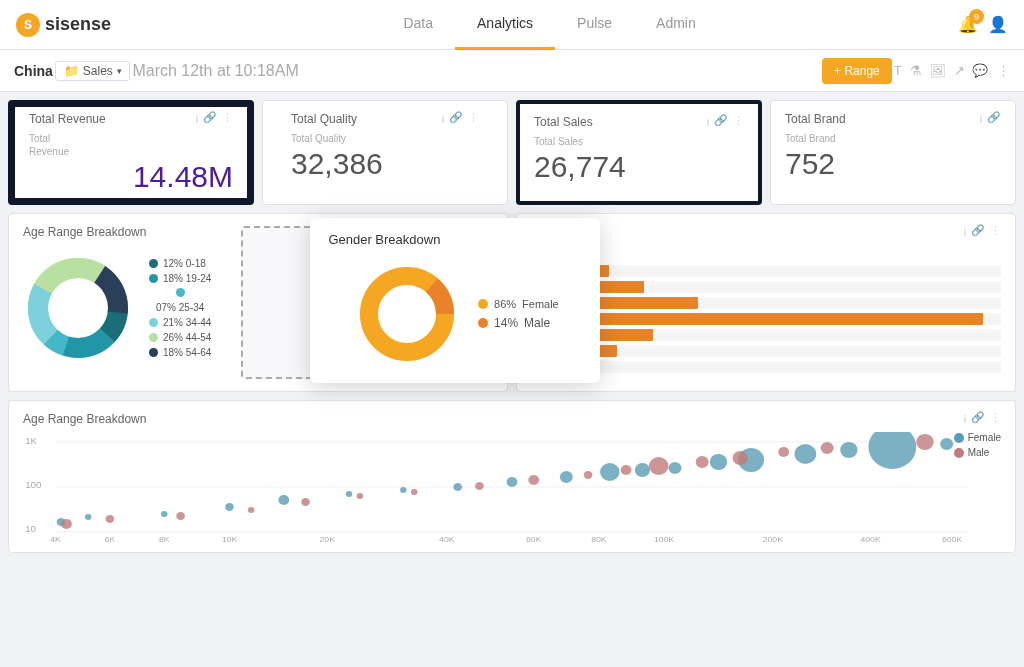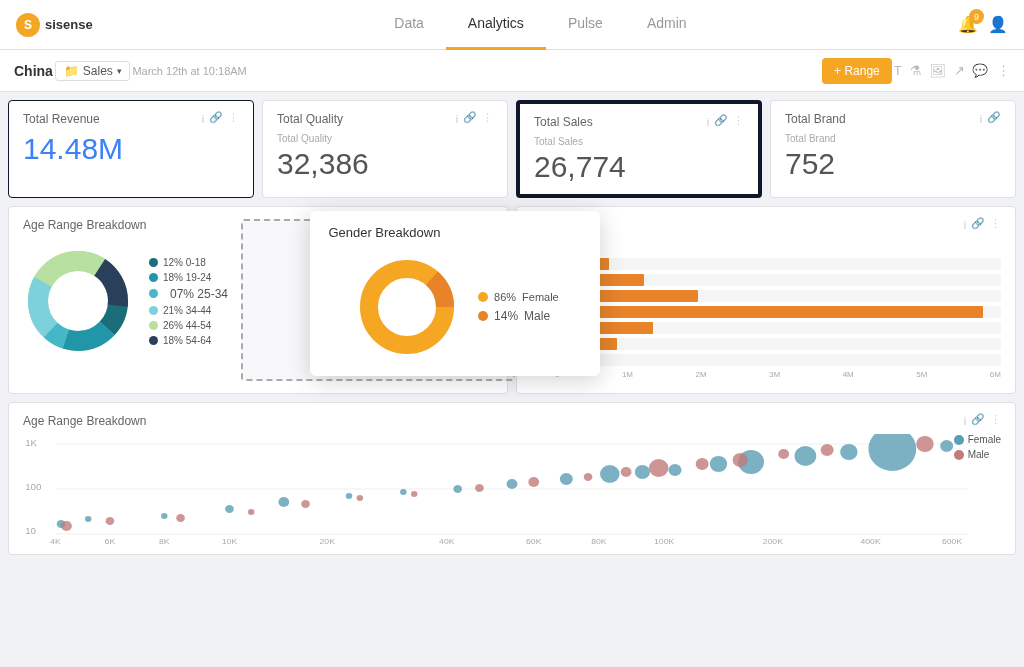--- a/index.html
+++ b/index.html
@@ -6,21 +6,21 @@
     body { font-family: -apple-system, BlinkMacSystemFont, 'Segoe UI', Arial, sans-serif; background: #f0f2f5; color: #333; font-size: 13px; }
   </style>
 </head>
 <body>
 
 <div style="background:#fff;border-bottom:1px solid #e0e0e0;display:flex;align-items:center;padding:0 16px;height:50px;">
   <div style="display:flex;align-items:center;gap:5px;margin-right:30px;cursor:pointer;">
     <div style="width:24px;height:24px;background:#f5a623;border-radius:50%;display:flex;align-items:center;justify-content:center;">
       <span style="color:#fff;font-weight:900;font-size:12px;">S</span>
     </div>
-    <span style="font-weight:700;font-size:13px;color:#333;">sisense</span>
+    <span style="font-weight:700;font-size:18px;color:#333;">sisense</span>
   </div>
 
   <div style="display:flex;flex:1;justify-content:center;gap:0;">
     <div style="padding:16px 22px;color:#999;cursor:pointer;font-size:14px;border-bottom:3px solid transparent;">Data</div>
     <div style="padding:16px 22px;color:#333;cursor:pointer;font-size:14px;border-bottom:3px solid #f5a623;font-weight:500;">Analytics</div>
     <div style="padding:16px 22px;color:#999;cursor:pointer;font-size:14px;border-bottom:3px solid transparent;">Pulse</div>
     <div style="padding:16px 22px;color:#999;cursor:pointer;font-size:14px;border-bottom:3px solid transparent;">Admin</div>
   </div>
 
   <div style="display:flex;align-items:center;gap:10px;">
@@ -32,51 +32,53 @@
   </div>
 </div>
 
 <div style="background:#fff;border-bottom:1px solid #e0e0e0;display:flex;align-items:center;padding:0 14px;height:42px;gap:2px;">
   <span style="font-weight:600;font-size:14px;color:#333;">China</span>
   <div style="display:flex;align-items:center;gap:4px;color:#555;font-size:12px;border:1px solid #ddd;padding:2px 8px;border-radius:3px;cursor:pointer;">
     <span>📁</span>
     <span>Sales</span>
     <span style="font-size:9px;">▾</span>
   </div>
-  <span style="color:#aaa;font-size:11px;flex:1;">March 12th at 10:18AM</span>
+  <span style="color:#aaa;font-size:16px;flex:1;">March 12th at 10:18AM</span>
 
   <button style="background:#f5a623;color:#fff;border:none;padding:6px 12px;border-radius:4px;font-size:12px;cursor:pointer;font-weight:500;">+ Range</button>
 
   <div style="display:flex;gap:8px;align-items:center;color:#bbb;font-size:13px;">
     <span style="cursor:pointer;">T</span>
     <span style="cursor:pointer;">⚗</span>
     <span style="cursor:pointer;">🖼</span>
     <span style="cursor:pointer;">↗</span>
     <span style="cursor:pointer;">💬</span>
     <span style="cursor:pointer;">⋮</span>
   </div>
 </div>
 
 <div style="padding:8px;display:flex;flex-direction:column;gap:8px;background:#f0f2f5;">
 
   <div style="display:grid;grid-template-columns:1fr 1fr 1fr 1fr;gap:8px;">
 
-    <div style="background:#fff;border-radius:4px;border:1px solid #0f172a;padding:10px 14px;">
+    <div style="background:#fff;border-radius:4px;border:7px solid #0f172a;padding:4px 14px;">
       <div style="display:flex;justify-content:space-between;align-items:center;margin-bottom:6px;">
         <span style="font-size:12px;color:#666;font-weight:500;">Total Revenue</span>
         <div style="display:flex;gap:5px;color:#ccc;font-size:11px;">
           <span style="cursor:pointer;">ℹ</span>
           <span style="cursor:pointer;">🔗</span>
           <span style="cursor:pointer;">⋮</span>
         </div>
       </div>
-      <div style="font-size:30px;font-weight:300;color:#3b82f6;margin-top:2px;">14.48M</div>
-    </div>
-
-    <div style="background:#fff;border-radius:4px;border:1px solid #e0e0e0;padding:10px 14px;">
+      <div style="font-size:10px;color:#aaa;line-height:1.3;white-space:pre-line;">Total
+Revenue</div>
+      <div style="font-size:30px;font-weight:300;color:#4c1d95;margin-top:2px;text-align:right;">14.48M</div>
+    </div>
+
+    <div style="background:#fff;border-radius:4px;border:1px solid #e0e0e0;padding:10px 28px;">
       <div style="display:flex;justify-content:space-between;align-items:center;margin-bottom:6px;">
         <span style="font-size:12px;color:#666;font-weight:500;">Total Quality</span>
         <div style="display:flex;gap:5px;color:#ccc;font-size:11px;">
           <span style="cursor:pointer;">ℹ</span>
           <span style="cursor:pointer;">🔗</span>
           <span style="cursor:pointer;">⋮</span>
         </div>
       </div>
       <div style="font-size:10px;color:#aaa;line-height:1.3;">Total
 Quality</div>
@@ -140,21 +142,21 @@
 
         <div style="display:flex;flex-direction:column;gap:4px;">
           <div style="display:flex;align-items:center;gap:5px;font-size:10px;color:#555;">
             <div style="width:9px;height:9px;border-radius:50%;background:#1a6e7a;flex-shrink:0;"></div>
             <span>12% 0-18</span>
           </div>
           <div style="display:flex;align-items:center;gap:5px;font-size:10px;color:#555;">
             <div style="width:9px;height:9px;border-radius:50%;background:#2196a8;flex-shrink:0;"></div>
             <span>18% 19-24</span>
           </div>
-          <div style="display:flex;align-items:center;gap:12px;font-size:12px;color:#555;">
+          <div style="display:flex;align-items:center;gap:5px;font-size:10px;color:#555;flex-direction:column;">
             <div style="width:9px;height:9px;border-radius:50%;background:#45b8c8;flex-shrink:0;"></div>
             <span>07% 25-34</span>
           </div>
           <div style="display:flex;align-items:center;gap:5px;font-size:10px;color:#555;">
             <div style="width:9px;height:9px;border-radius:50%;background:#7dd1dc;flex-shrink:0;"></div>
             <span>21% 34-44</span>
           </div>
           <div style="display:flex;align-items:center;gap:5px;font-size:10px;color:#555;">
             <div style="width:9px;height:9px;border-radius:50%;background:#b8e0a0;flex-shrink:0;"></div>
             <span>26% 44-54</span>
@@ -219,29 +221,20 @@
             <div style="width:14%;height:100%;background:#e8832a;border-radius:1px;"></div>
           </div>
         </div>
         <div style="display:flex;align-items:center;gap:6px;margin-bottom:4px;">
           <span style="font-size:9px;color:#888;width:18px;text-align:right;">4+</span>
           <div style="flex:1;height:12px;background:#f5f5f5;border-radius:1px;overflow:hidden;">
             <div style="width:8%;height:100%;background:#e8832a;border-radius:1px;"></div>
           </div>
         </div>
 
-        <div style="display:flex;justify-content:space-between;padding-left:24px;margin-top:4px;">
-          <span style="font-size:8px;color:#aaa;">0</span>
-          <span style="font-size:8px;color:#aaa;">1M</span>
-          <span style="font-size:8px;color:#aaa;">2M</span>
-          <span style="font-size:8px;color:#aaa;">3M</span>
-          <span style="font-size:8px;color:#aaa;">4M</span>
-          <span style="font-size:8px;color:#aaa;">5M</span>
-          <span style="font-size:8px;color:#aaa;">6M</span>
-        </div>
       </div>
     </div>
 
     <div style="position:absolute;top:5px;left:30%;z-index:20;width:290px;background:#fff;border-radius:6px;box-shadow:0 4px 24px rgba(0,0,0,0.18);padding:14px 18px;">
       <div style="font-size:13px;font-weight:500;color:#333;margin-bottom:12px;">Gender Breakdown</div>
 
       <div style="display:flex;align-items:center;gap:16px;justify-content:center;">
 
         <svg width="110" height="110" viewBox="0 0 110 110">
           <circle cx="55" cy="55" r="38" fill="none" stroke="#f5a623" stroke-width="18" stroke-dasharray="239.4 0" stroke-dashoffset="0"></circle>

